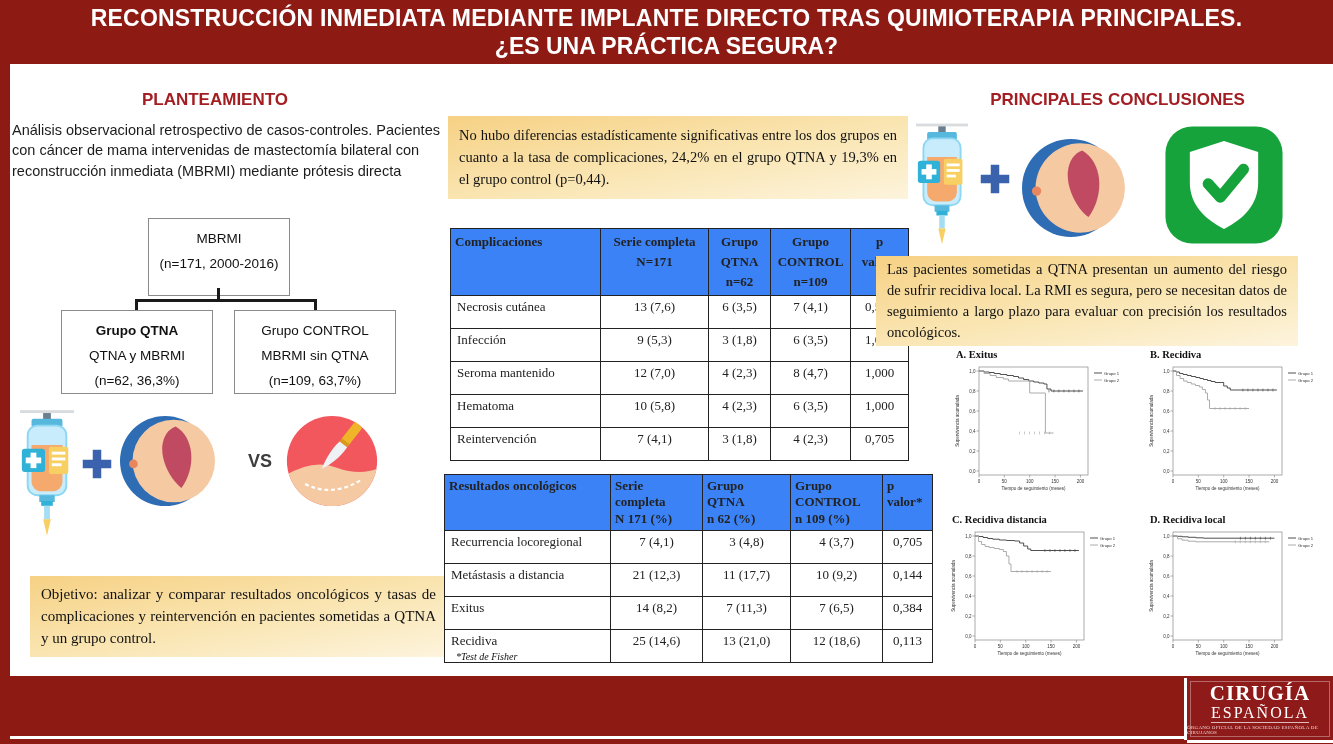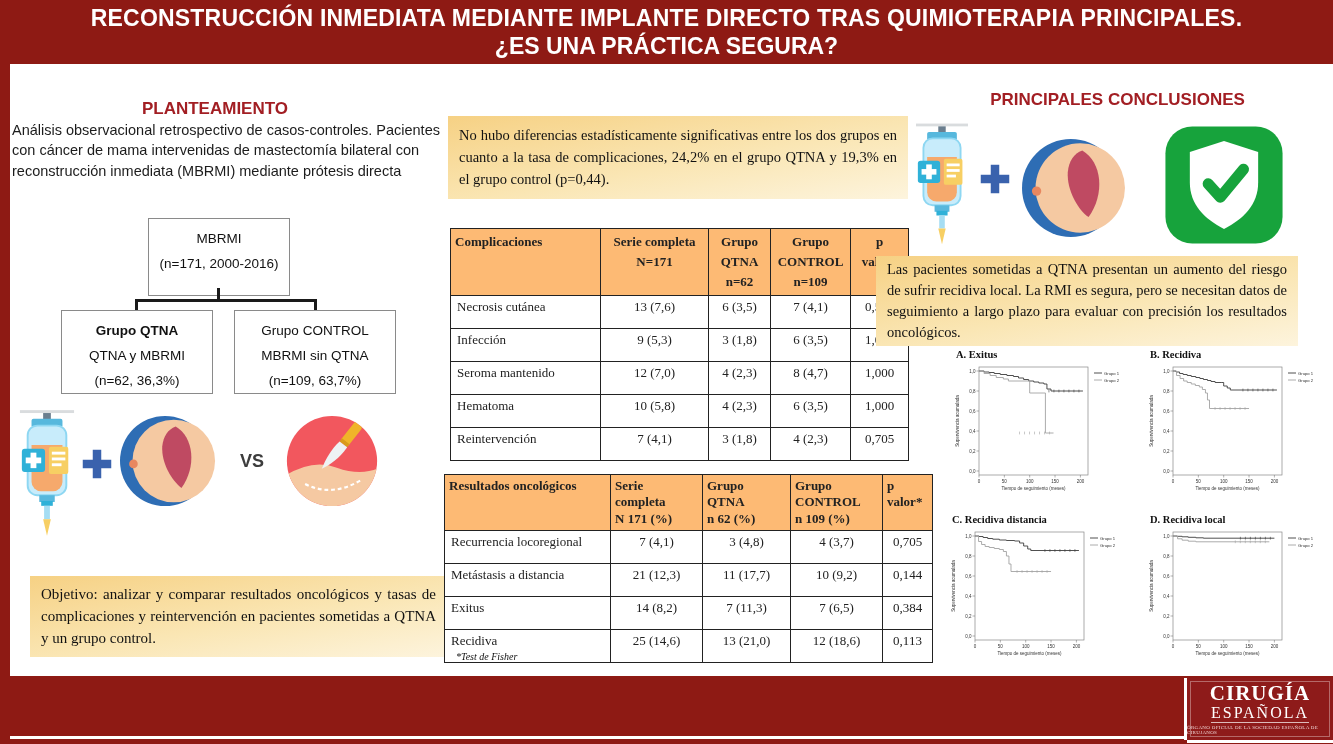--- a/index.html
+++ b/index.html
@@ -26,21 +26,21 @@
   .vs{position:absolute;font-size:18px;font-weight:600;color:#3d3d3d;}
   .gold-box{background:linear-gradient(170deg,#f6d184 0%,#fae6b4 55%,#fdf4dd 100%);
             font-family:"Liberation Serif",serif;color:#111;text-align:justify;}
   .objective{position:absolute;left:30px;top:576px;width:395px;padding:8px 11px;font-size:15px;line-height:1.45;}
 
   
   .summary{position:absolute;left:448px;top:116px;width:438px;padding:9px 11px;font-size:14.5px;line-height:1.5;}
   .tbl-wrap{position:absolute;}
   table{border-collapse:collapse;font-family:"Liberation Serif",serif;font-size:13px;background:#fff;table-layout:fixed;}
   th,td{border:1px solid #222;}
-  th{background:#fdba74;font-weight:bold;padding:3px 4px;text-align:center;vertical-align:top;white-space:pre-line;line-height:1.55;}
+  th{background:#3b82f6;font-weight:bold;padding:3px 4px;text-align:center;vertical-align:top;white-space:pre-line;line-height:1.55;}
   td{padding:3px 6px 13px;text-align:center;vertical-align:top;}
   th.first,td.first{text-align:left;}
   .t2 th{text-align:left;line-height:1.25;}
   .footnote{position:absolute;left:456px;top:651px;font-family:"Liberation Serif",serif;
             font-style:italic;font-size:10px;color:#111;}
 
   
   .conclusion{position:absolute;left:876px;top:256px;width:400px;padding:3px 11px;font-size:14.5px;line-height:1.45;}
   .km-plot{position:absolute;width:186px;}
   .km-title{font-family:"Liberation Serif",serif;font-weight:bold;font-size:10.5px;margin:0 0 1px 4px;color:#111;}
@@ -61,21 +61,21 @@
 <body>
 
 <div class="page">
 
   <div class="top-banner">
     <div class="l1">RECONSTRUCCIÓN INMEDIATA MEDIANTE IMPLANTE DIRECTO TRAS QUIMIOTERAPIA PRINCIPALES.</div>
     <div class="l2">¿ES UNA PRÁCTICA SEGURA?</div>
   </div>
   <div class="left-bar"></div>
 
-  <div class="col-heading" style="left:15px;top:90px;width:400px;margin-top:9px;">PLANTEAMIENTO</div>
+  <div class="col-heading" style="left:15px;top:90px;width:400px;">PLANTEAMIENTO</div>
 
   <div class="intro">Análisis observacional retrospectivo de casos-controles. Pacientes con cáncer de mama intervenidas de mastectomía bilateral con reconstrucción inmediata (MBRMI) mediante prótesis directa</div>
 
   <div>
     <div class="fc-box" style="left:148px;top:218px;width:140px;height:68px;">
       <div>MBRMI</div>
       <div>(n=171, 2000-2016)</div>
     </div>
     <div class="fc-line" style="left:217px;top:288px;width:3px;height:13px;"></div>
     <div class="fc-line" style="left:135px;top:299px;width:182px;height:3px;"></div>
@@ -116,21 +116,21 @@
     <path d="M12 2 h10 v10 h10 v10 h-10 v10 h-10 v-10 h-10 v-10 h10 z" fill="#3a62ad" stroke="#fff" stroke-width="1.5"></path>
   </svg>
 
   <svg class="abs" style="left:120px;top:413px;" width="96" height="96" viewBox="0 0 100 100">
     <circle cx="47" cy="50" r="47" fill="#2e6db4"></circle>
     <circle cx="56" cy="50" r="43" fill="#f5c9a2"></circle>
     <path d="M58 14 C77 25 80 56 64 78 C54 71 43 52 44 35 C45 24 50 17 58 14 Z" fill="#bf4a62"></path>
     <circle cx="14" cy="53" r="4.5" fill="#e8875f"></circle>
   </svg>
 
-  <div class="vs" style="left:240px;top:451px;">VS</div>
+  <div class="vs" style="left:248px;top:451px;">VS</div>
 
   <svg class="abs" style="left:284px;top:413px;" width="96" height="96" viewBox="0 0 100 100">
     <defs>
         <clipPath id="cclip">
           <circle cx="50" cy="50" r="47"></circle>
         </clipPath>
       </defs>
     <circle cx="50" cy="50" r="47" fill="#f2575e"></circle>
     <path clip-path="url(#cclip)" d="M0 66 Q30 47 55 57 Q80 66 100 57 L100 100 L0 100 Z" fill="#f5c9a2"></path>
     <path clip-path="url(#cclip)" d="M22 74 Q50 88 80 70" stroke="#fff" stroke-width="2.2" stroke-dasharray="4 3" fill="none"></path>

